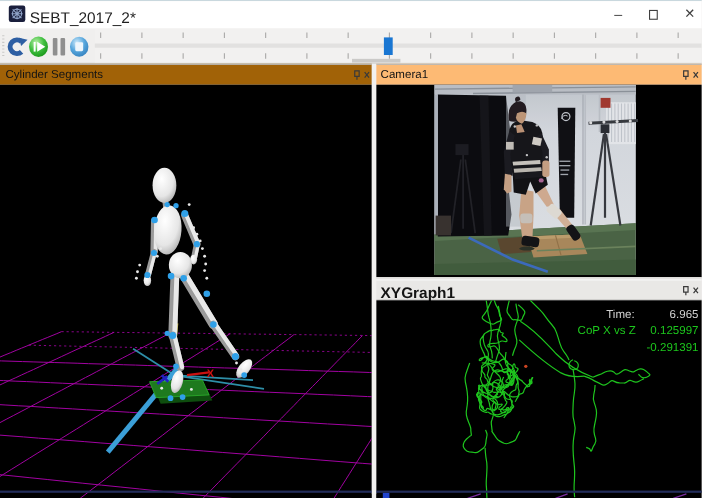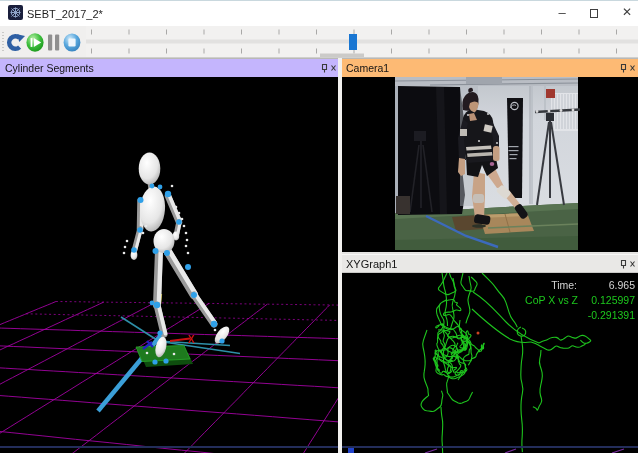--- a/index.html
+++ b/index.html
@@ -12,21 +12,21 @@
 <div class="abs" style="left:0;top:0;width:638px;height:1px;background:#c9d8de;"></div>
 <div class="abs" style="left:0;top:1px;width:638px;height:25px;background:#ffffff;"></div>
 <div class="abs" style="left:8px;top:5px;width:15px;height:15px;background:#1a1f3c;border-radius:2px;">
   <svg width="15" height="15" viewBox="0 0 15 15">
     <g stroke="#8fa3c8" stroke-width="1" fill="none">
       <circle cx="7.5" cy="7.5" r="4.2"></circle>
       <path d="M3.5 3.5 L11.5 11.5 M11.5 3.5 L3.5 11.5 M7.5 2.5 V12.5 M2.5 7.5 H12.5"></path>
     </g>
   </svg>
 </div>
-<div class="abs" style="left:27px;top:8px;font-size:11px;color:#1f1f1f;">SEBT_2017_2*</div>
+<div class="abs" style="left:27px;top:8px;font-size:14px;color:#1f1f1f;">SEBT_2017_2*</div>
 <div class="abs" style="left:547px;top:0px;width:30px;height:25px;color:#3f3f3f;font-size:13px;text-align:center;line-height:25px;">–</div>
 <div class="abs" style="left:590px;top:9px;width:8px;height:9px;border:1px solid #3f3f3f;box-sizing:border-box;"></div>
 <div class="abs" style="left:612px;top:0px;width:30px;height:25px;color:#3f3f3f;font-size:12px;text-align:center;line-height:25px;">✕</div>
 
 <div class="abs" style="left:0;top:26px;width:638px;height:31px;background:#f0efee;border-bottom:1px solid #cfcfcd;"></div>
 <svg class="abs" style="left:0;top:26px;" width="96" height="31" viewBox="0 0 96 31">
   <line x1="3" y1="6" x2="3" y2="26" stroke="#c9c9c7" stroke-width="2" stroke-dasharray="1 2"></line>
   <g transform="translate(15,16.5)">
     <path d="M 4.6 4.6 A 6.2 6.2 0 1 1 4.6 -4.6" fill="none" stroke="#2e5fa3" stroke-width="4.6" stroke-linecap="butt"></path>
     <path d="M 2.2 -8.2 L 10.0 -6.4 L 4.2 -0.6 Z" fill="#2e5fa3"></path>
@@ -89,21 +89,21 @@
       <line x1="455.5" y1="22.5" x2="455.5" y2="27.5"></line>
       <line x1="493.0" y1="3.5" x2="493.0" y2="8.5"></line>
       <line x1="493.0" y1="22.5" x2="493.0" y2="27.5"></line>
       <line x1="530.5" y1="3.5" x2="530.5" y2="8.5"></line>
       <line x1="530.5" y1="22.5" x2="530.5" y2="27.5"></line>
     </g>
   <rect x="234" y="27.5" width="44" height="3.5" fill="#cbcac8"></rect>
     <rect x="263" y="8" width="8" height="16" fill="#1976d2"></rect>
 </svg>
 
-<div class="abs" style="left:0;top:58px;width:338px;height:19px;background:#c4b5fd;border-top:1px solid #b9b8b6;box-sizing:border-box;">
+<div class="abs" style="left:0;top:58px;width:338px;height:19px;background:#a16207;border-top:1px solid #b9b8b6;box-sizing:border-box;">
   <div class="abs" style="left:5px;top:3px;font-size:10.5px;color:#141414;">Cylinder Segments</div>
   <svg class="abs" style="left:320px;top:4px;" width="17" height="11" viewBox="0 0 17 11">
     <g stroke="#3a3a3a" stroke-width="1.1" fill="none">
       <path d="M2.5 1.5 h4 v5 h-4 z M4.5 6.5 v3"></path>
       <path d="M11.5 2.5 l4 5 m0 -5 l-4 5"></path>
     </g>
   </svg>
 </div>
 <div class="abs" style="left:338px;top:58px;width:4px;height:391px;background:#f2f1ef;z-index:6;"></div>
 <div class="abs" style="left:0;top:77px;width:338px;height:376px;background:#000;"></div>
@@ -352,21 +352,21 @@
     </g>
     <path d="M463 110 Q461 101 465 96 Q468 92 473 92 Q478 93 478.5 99 Q479 104 477 108 Q470 112 463 110 Z" fill="#241c20"></path>
     <path d="M469 93 Q467 89 470 88 Q473 87 473 91 Z" fill="#241c20"></path>
     <path d="M470 103 Q475 100 478.5 103 Q478.5 109 474.5 112.5 Q470 111 469 107 Z" fill="#c79c7c"></path>
     <path d="M474 113 L477 120 L470 121 L469 114 Z" fill="#c3987a"></path>
     <rect x="395" y="77" width="183" height="173" fill="#1a1c26" opacity="0.05"></rect>
   </svg>
 
 <div class="abs" style="left:342px;top:252px;width:296px;height:2px;background:#e5e4e2;"></div>
 <div class="abs" style="left:342px;top:254px;width:296px;height:19px;background:#e9e8e6;border-top:1px solid #f8f8f7;border-bottom:1px solid #c9c8c6;box-sizing:border-box;">
-  <div class="abs" style="left:4px;top:3px;font-size:11px;color:#141414;">XYGraph1</div>
+  <div class="abs" style="left:4px;top:3px;font-size:14px;color:#141414;font-weight:bold;">XYGraph1</div>
   <svg class="abs" style="left:277px;top:4px;" width="17" height="11" viewBox="0 0 17 11">
     <g stroke="#3a3a3a" stroke-width="1.1" fill="none">
       <path d="M2.5 1.5 h4 v5 h-4 z M4.5 6.5 v3"></path>
       <path d="M11.5 2.5 l4 5 m0 -5 l-4 5"></path>
     </g>
   </svg>
 </div>
 <div class="abs" style="left:342px;top:273px;width:296px;height:180px;background:#000;"></div>
 <svg class="abs" style="left:342px;top:273px;" width="296" height="180" viewBox="342 273 296 180">
     <g font-family="Liberation Sans,sans-serif" font-size="10.5">

